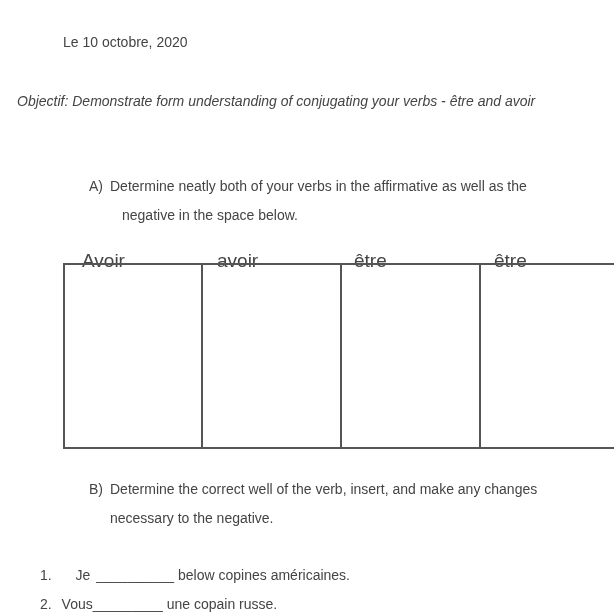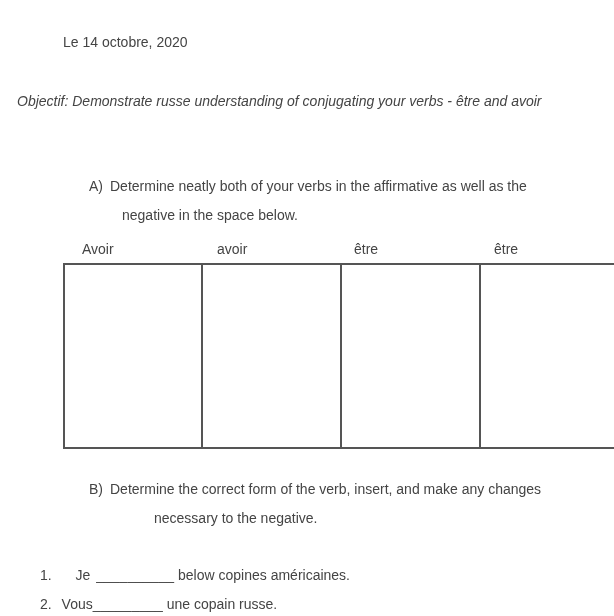--- a/index.html
+++ b/index.html
@@ -5,34 +5,34 @@
     html, body { margin: 0; padding: 0; background: #ffffff; }
     body { width: 614px; height: 616px; position: relative; overflow: hidden;
            font-family: "Liberation Sans", sans-serif; color: #444444; }
     .abs { position: absolute; white-space: nowrap; }
     .date { left: 63px; top: 34px; font-size: 14px; }
     .objective { left: 17px; top: 93px; font-size: 14px; font-style: italic; }
     .sec { font-size: 14px; }
     .a-label { left: 89px; top: 178px; }
     .a-line1 { left: 110px; top: 178px; }
     .a-line2 { left: 122px; top: 207px; }
-    .col-head { top: 241px; font-size: 14px; }
+    .col-head { top: 250px; font-size: 19px; }
     .table { position: absolute; left: 63px; top: 263px; width: 560px; height: 186px;
              border-top: 2px solid #555; border-bottom: 2px solid #555; box-sizing: border-box; }
     .vline { position: absolute; top: 263px; height: 186px; width: 2px; background: #555; }
     .b-label { left: 89px; top: 481px; }
     .b-line1 { left: 110px; top: 481px; }
-    .b-line2 { left: 110px; top: 510px; margin-left: 44px; }
+    .b-line2 { left: 110px; top: 510px; }
     .item { font-size: 14px; }
   </style>
 </head>
 <body>
 
-<div class="abs date">Le 14 octobre, 2020</div>
-<div class="abs objective">Objectif: Demonstrate russe understanding of conjugating your verbs - être and avoir</div>
+<div class="abs date">Le 10 octobre, 2020</div>
+<div class="abs objective">Objectif: Demonstrate form understanding of conjugating your verbs - être and avoir</div>
 
 <div>
   <span class="abs sec a-label">A)</span>
   <span class="abs sec a-line1">Determine neatly both of your verbs in the affirmative  as well as the</span>
   <span class="abs sec a-line2">negative in the space below.</span>
 </div>
 
 <div>
   <span class="abs col-head" style="left:82px">Avoir</span>
   <span class="abs col-head" style="left:217px">avoir</span>
@@ -41,21 +41,21 @@
 </div>
 
 <div class="table"></div>
 <div class="vline" style="left:63px"></div>
 <div class="vline" style="left:201px"></div>
 <div class="vline" style="left:340px"></div>
 <div class="vline" style="left:479px"></div>
 
 <div>
   <span class="abs sec b-label">B)</span>
-  <span class="abs sec b-line1">Determine the correct form of the verb, insert, and make any changes</span>
+  <span class="abs sec b-line1">Determine the correct well of the verb, insert, and make any changes</span>
   <span class="abs sec b-line2">necessary to the negative.</span>
 </div>
 
 <div class="abs item" style="left:40px; top:567px">
   <span>1.</span>
   <span style="margin-left:20px">Je</span>
   <span style="margin-left:2px">__________</span>
   <span>below copines américaines.</span>
 </div>
 <div class="abs item" style="left:40px; top:596px">

